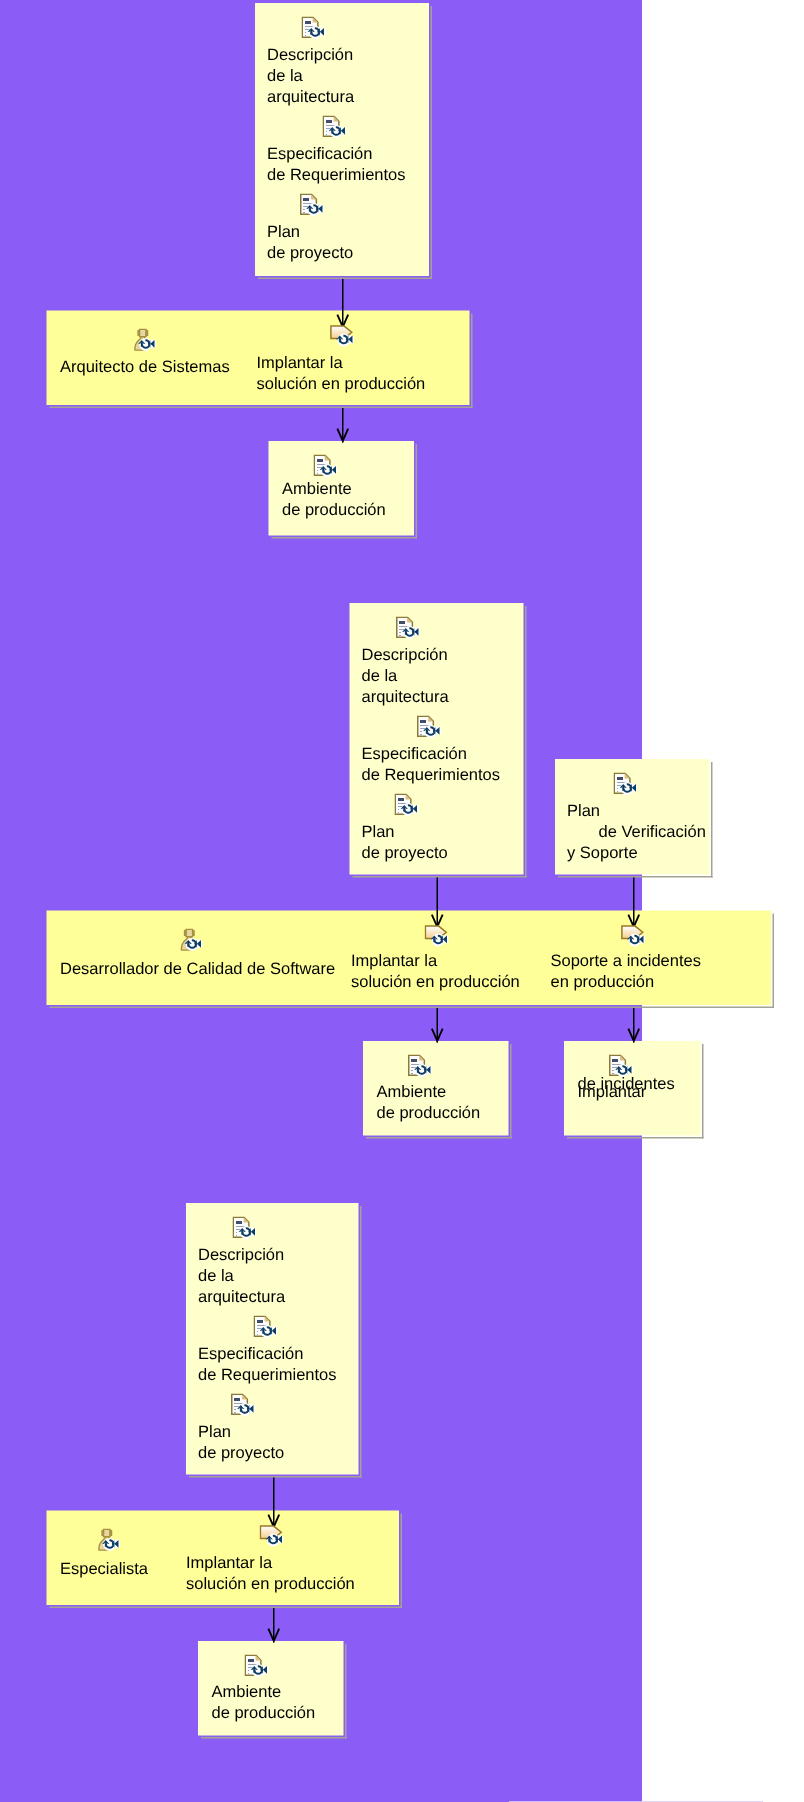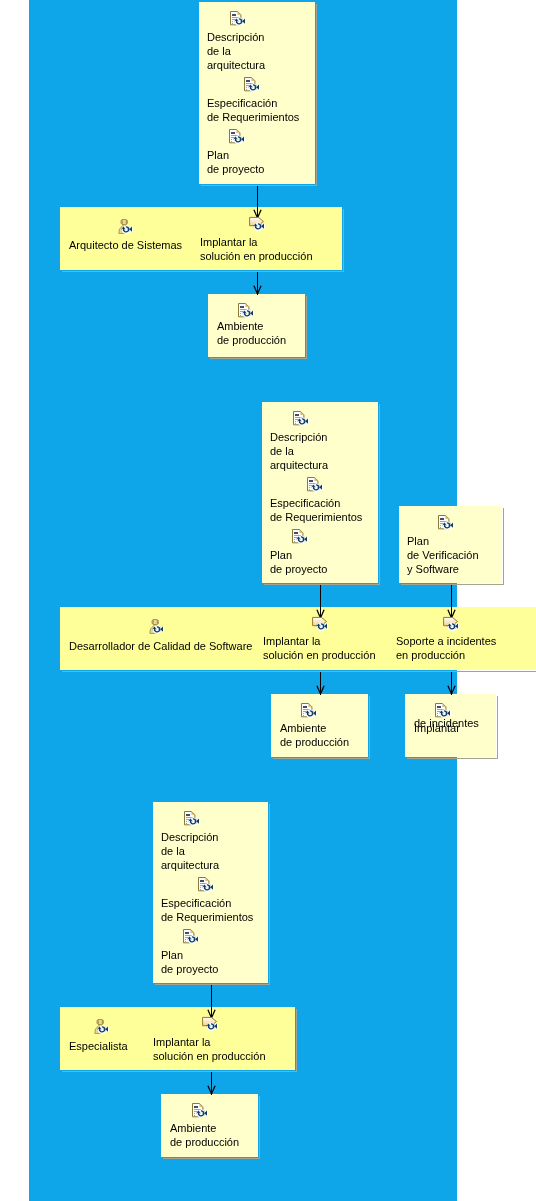--- a/index.html
+++ b/index.html
@@ -1,19 +1,19 @@
 <!DOCTYPE html>
 <html><head>
 <meta charset="utf-8">
 <title>Diagrama de actividad</title>
 <style>
   html,body{margin:0;padding:0;background:#ffffff;}
   body{width:536px;height:1201px;position:relative;overflow:hidden;
        font-family:"Liberation Sans",sans-serif;font-size:11px;color:#000000;}
-  .canvas{position:absolute;left:0;top:0;width:428px;height:1201px;background:#0ea5e9;margin-left:29px;}
+  .canvas{position:absolute;left:0;top:0;width:428px;height:1201px;background:#8b5cf6;}
 
   .box{position:absolute;box-sizing:border-box;}
   .box .sh-b{position:absolute;left:2px;top:calc(100% + 1px);width:100%;height:1px;background:#a2a391;}
   .box .sh-r{position:absolute;left:calc(100% + 1px);top:2px;width:1px;height:100%;background:#a2a391;}
   .wp{background:#ffffcc;}
   .band{background:#ffff99;}
 
   .txt{position:absolute;white-space:pre;line-height:11px;font-size:11px;color:#000;}
   .icon{position:absolute;line-height:0;}
   .icon svg{display:block;}
@@ -607,22 +607,22 @@
     <div class="txt" style="left:188px;top:321px;">Ambiente</div>
     <div class="txt" style="left:188px;top:335px;">de producción</div>
     <div class="txt" style="left:241px;top:432px;">Descripción</div>
     <div class="txt" style="left:241px;top:446px;">de la</div>
     <div class="txt" style="left:241px;top:460px;">arquitectura</div>
     <div class="txt" style="left:241px;top:498px;">Especificación</div>
     <div class="txt" style="left:241px;top:512px;">de Requerimientos</div>
     <div class="txt" style="left:241px;top:550px;">Plan</div>
     <div class="txt" style="left:241px;top:564px;">de proyecto</div>
     <div class="txt" style="left:378px;top:536px;">Plan</div>
-    <div class="txt" style="left:378px;top:550px;">de Verificación</div>
-    <div class="txt" style="left:378px;top:564px;">y Software</div>
+    <div class="txt" style="left:399px;top:550px;">de Verificación</div>
+    <div class="txt" style="left:378px;top:564px;">y Soporte</div>
     <div class="txt" style="left:40px;top:641px;">Desarrollador de Calidad de Software</div>
     <div class="txt" style="left:234px;top:636px;">Implantar la</div>
     <div class="txt" style="left:234px;top:650px;">solución en producción</div>
     <div class="txt" style="left:367px;top:636px;">Soporte a incidentes</div>
     <div class="txt" style="left:367px;top:650px;">en producción</div>
     <div class="txt" style="left:251px;top:723px;">Ambiente</div>
     <div class="txt" style="left:251px;top:737px;">de producción</div>
     <div class="txt" style="left:385px;top:723px;">Implantar</div>
     <div class="txt" style="left:385px;top:718px;">de incidentes</div>
     <div class="txt" style="left:132px;top:832px;">Descripción</div>

